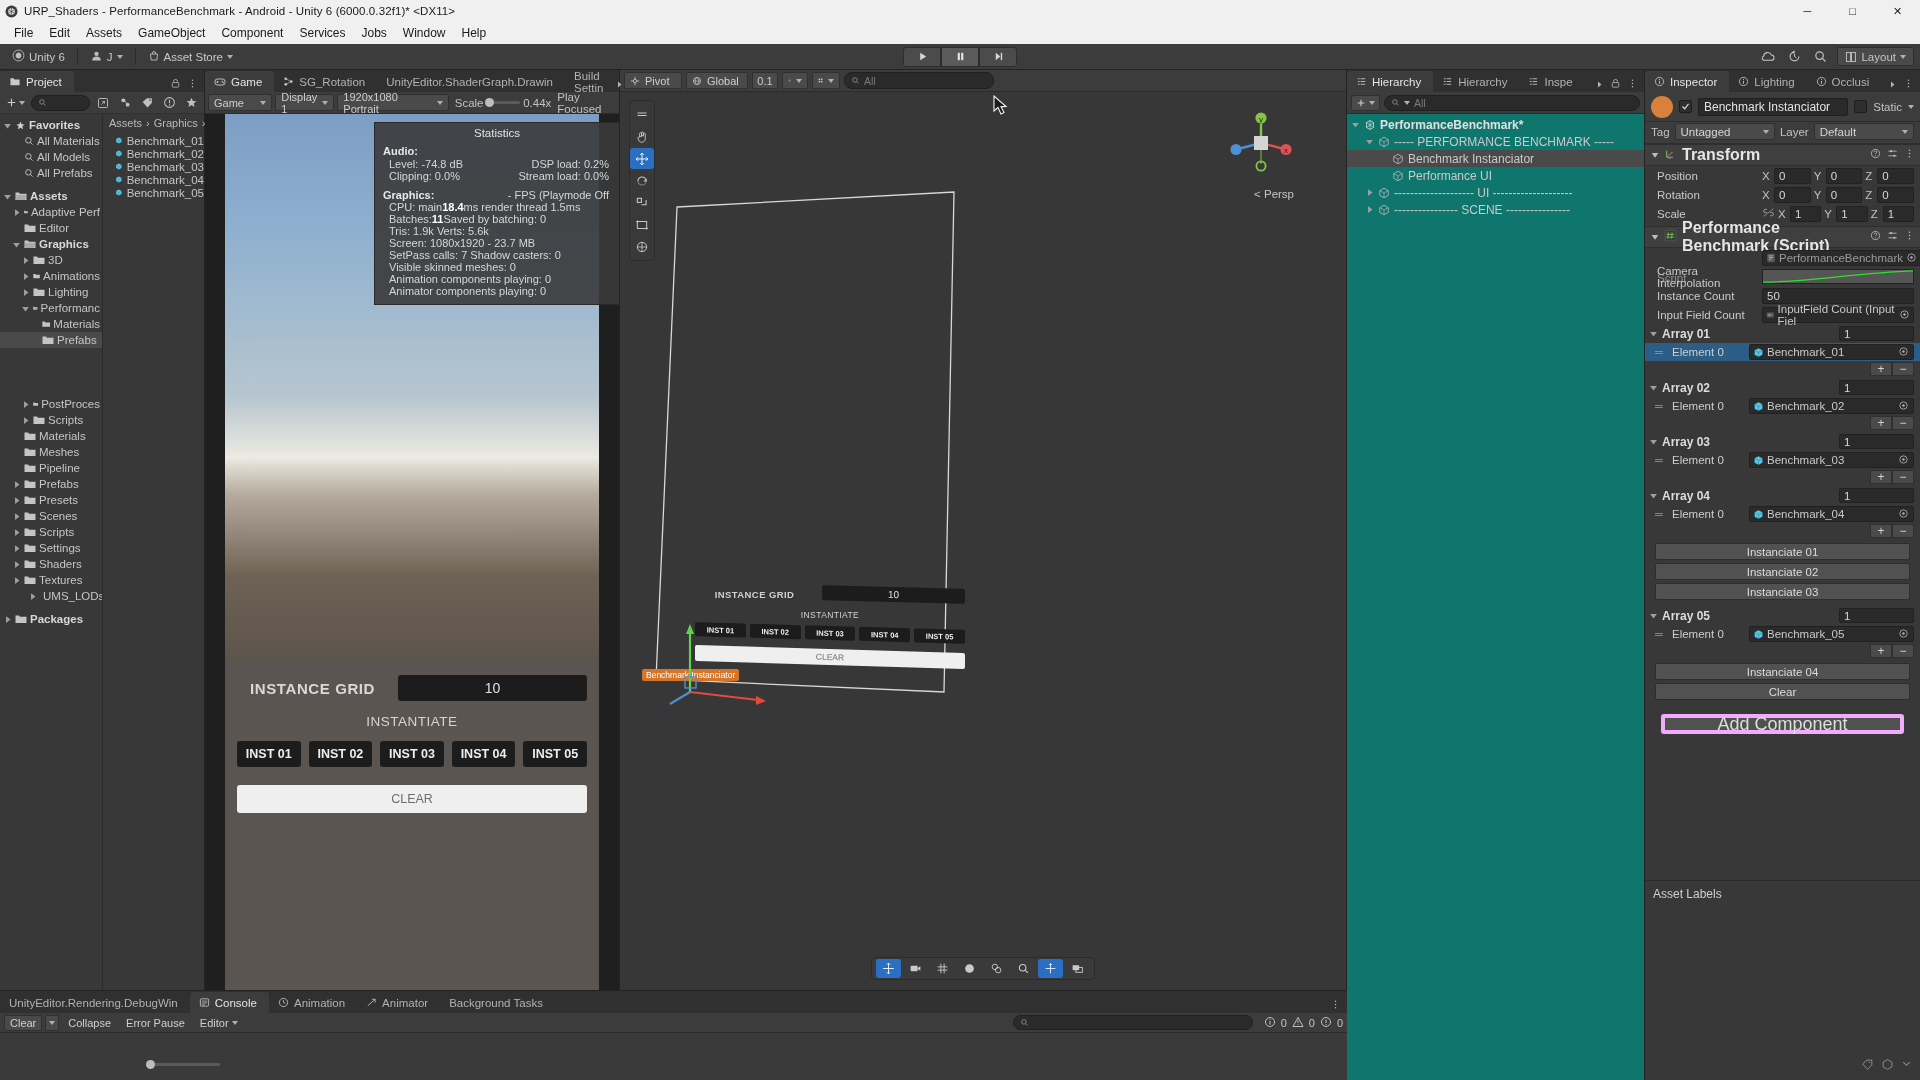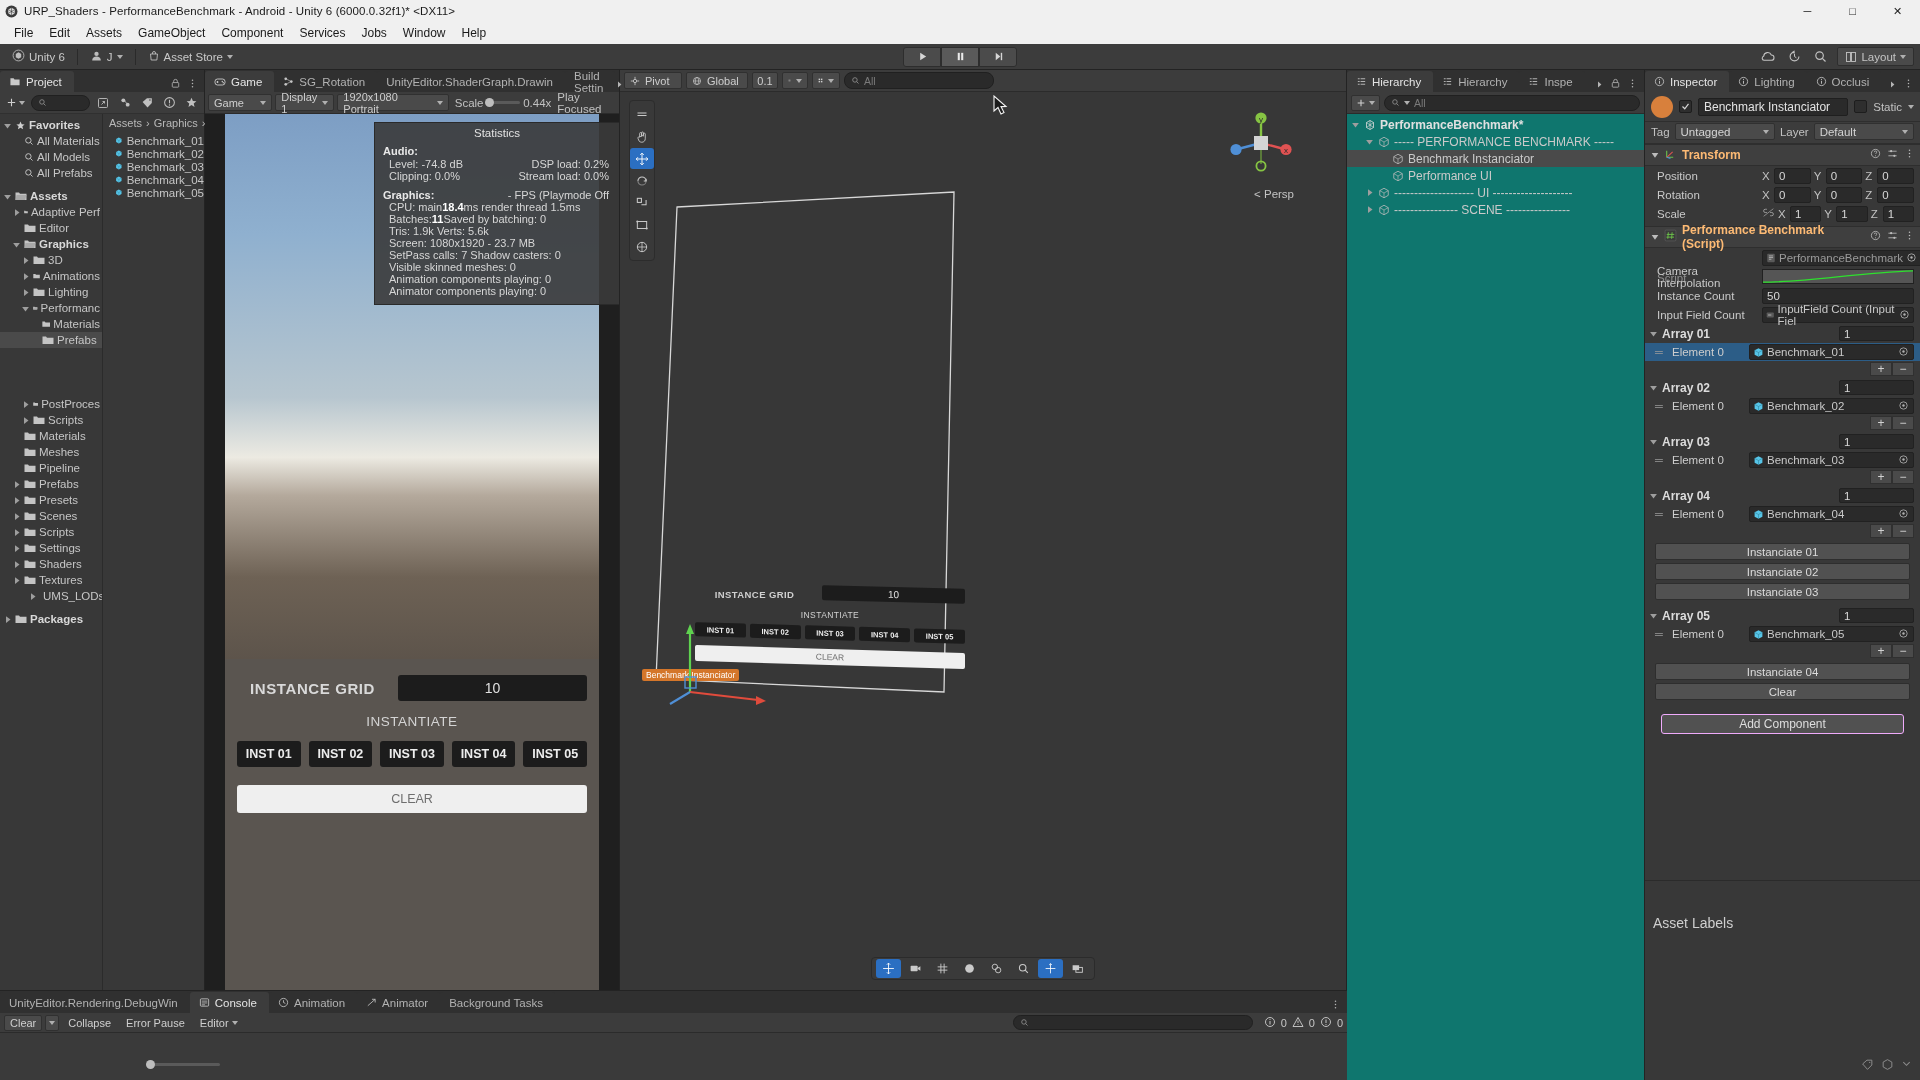--- a/index.html
+++ b/index.html
@@ -143,21 +143,21 @@
     display:flex; align-items:center; justify-content:center; color:#d6d6d6; font-size:10px; }
   .namefield { flex:1; height:18px; background:#2a2a2a; border:1px solid #1f1f1f; border-radius:2px;
     display:flex; align-items:center; padding:0 5px; color:#e2e2e2; font-size:12px; }
   .taglayer { height:22px; display:flex; align-items:center; gap:5px; padding:2px 6px 4px 6px; background:#3c3c3c;
      border-bottom:1px solid #2e2e2e;}
   .lbl { color:#c2c2c2; font-size:11.5px; }
   .sel-dd { flex:1; height:17px; background:#4a4a4a; border:1px solid #303030; border-radius:2px;
     display:flex; align-items:center; padding:0 5px; color:#d4d4d4; font-size:11.5px; }
   .comp-head { height:22px; background:#3f3f3f; display:flex; align-items:center; gap:5px; padding:0 5px;
     border-top:1px solid #2e2e2e; border-bottom:1px solid #2e2e2e; }
-  .comp-head .ctitle { font-weight:bold; color:#fdba74; font-size:12px; }
+  .comp-head .ctitle { font-weight:bold; color:#e5e5e5; font-size:16px; }
   .comp-head .ctools { margin-left:auto; display:flex; gap:6px; color:#bdbdbd; }
   .prow { height:19px; display:flex; align-items:center; gap:5px; padding:0 6px 0 12px; font-size:11.5px; }
   .prow .pl { width:100px; flex:0 0 100px; color:#c9c9c9; }
   .vec { flex:1; display:flex; align-items:center; gap:3px; }
   .vec .ax { color:#c2c2c2; font-size:11.5px; width:9px; }
   .vfield { flex:1; height:16px; background:#2a2a2a; border:1px solid #212121; border-radius:2px;
     display:flex; align-items:center; padding:0 4px; color:#d7d7d7; font-size:11.5px; }
   .objfield { flex:1; height:16px; background:#2a2a2a; border:1px solid #212121; border-radius:2px;
     display:flex; align-items:center; padding:0 3px; gap:3px; color:#c9c9c9; font-size:11.5px; }
   .objfield .ring { margin-left:auto; width:12px; height:12px; }
@@ -168,25 +168,25 @@
     display:flex; align-items:center; padding:0 4px; font-weight:normal; color:#d7d7d7; font-size:11.5px; }
   .elrow { height:18px; display:flex; align-items:center; gap:5px; padding:0 6px 0 10px; font-size:11.5px; }
   .elrow.sel { background:#2c5d87; }
   .elrow .drag { color:#9a9a9a; font-size:11px; letter-spacing:-1px; width:12px;}
   .elrow .el { width:72px; flex:0 0 72px; color:#cdcdcd; }
   .pm { display:flex; justify-content:flex-end; padding:1px 6px 2px 0; gap:0; }
   .pmbtn { width:22px; height:14px; background:#4a4a4a; border:1px solid #303030; display:flex;
     align-items:center; justify-content:center; color:#d2d2d2; font-size:12px; }
   .wbtn { margin:3px 10px 0 10px; height:17px; background:#515151; border:1px solid #2e2e2e;
     border-radius:2px; display:flex; align-items:center; justify-content:center; color:#dcdcdc; font-size:11.5px; }
-  .addcomp { margin:14px auto 0 auto; width:243px; height:20px; background:#515151; border:1px solid #f0abfc;
-    border-radius:3px; display:flex; align-items:center; justify-content:center; color:#dedede; font-size:12px; }
+  .addcomp { margin:14px auto 0 auto; width:243px; height:20px; background:#515151; border:4px solid #f0abfc;
+    border-radius:3px; display:flex; align-items:center; justify-content:center; color:#dedede; font-size:18px; }
   .asset-labels { position:absolute; left:0; right:0; bottom:0; height:200px; background:#383838;
     border-top:1px solid #2b2b2b; }
-  .al-title { padding:6px 8px; color:#cfcfcf; font-size:14px;margin-top:28px; }
+  .al-title { padding:6px 8px; color:#cfcfcf; font-size:12px; }
 
   
   .console { height:90px; flex:0 0 90px; background:#383838; border-top:1px solid #232323;
     display:flex; flex-direction:column; }
   .con-tabs { height:22px; background:#303030; display:flex; align-items:flex-end; flex:0 0 22px; }
   .con-toolbar { height:20px; background:#3c3c3c; display:flex; align-items:center; gap:3px;
     padding:0 4px; border-bottom:1px solid #2b2b2b; flex:0 0 20px; font-size:11px; }
   .cbtn { display:flex; align-items:center; gap:3px; height:16px; padding:0 5px; background:#4a4a4a;
     border:1px solid #303030; border-radius:2px; color:#cfcfcf; font-size:11px; }
   .cbtn.flat { background:transparent; border-color:transparent; }

